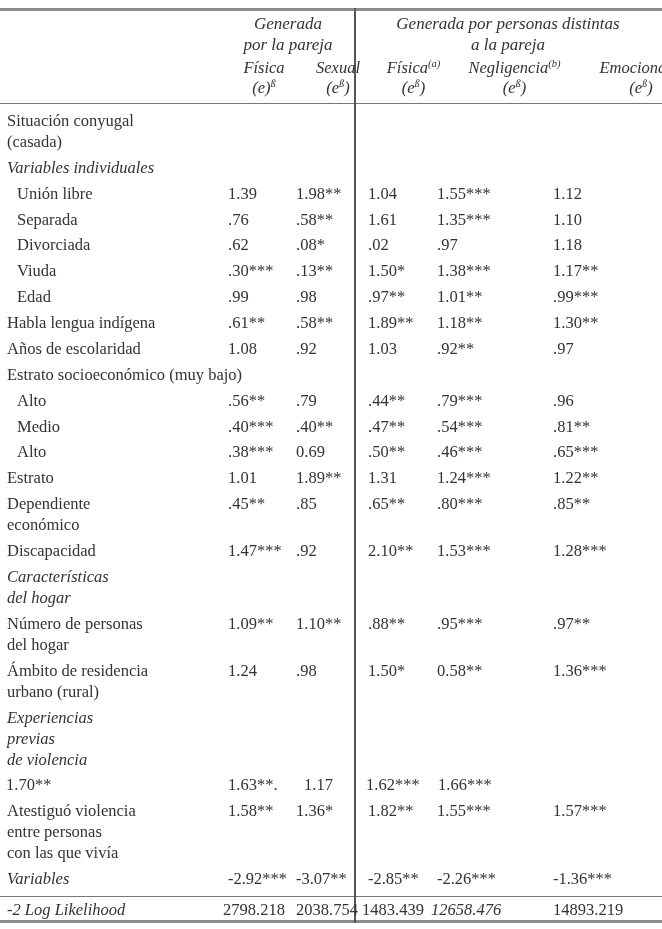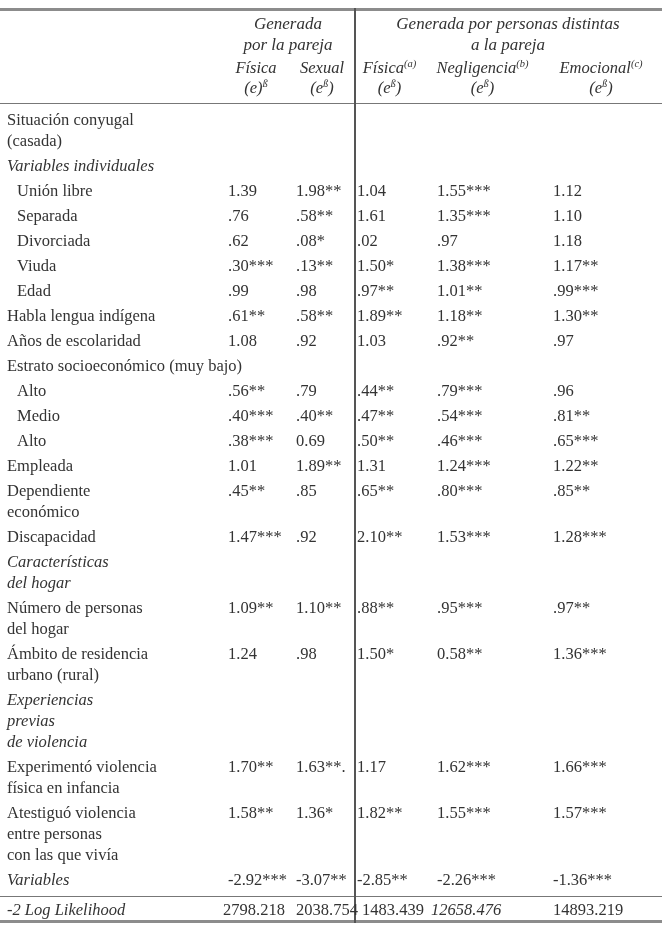--- a/index.html
+++ b/index.html
@@ -31,36 +31,37 @@
   }
   .header { position: absolute; top: 11px; left: 0; width: 606px; }
   .group-titles { display: grid; grid-template-columns: 222px 132px 308px; }
   .group-title {
     font-style: italic; text-align: center;
     white-space: pre-line; line-height: 21px; font-size: 17px; padding-top: 2px;
   }
   .col-heads {
     display: grid; grid-template-columns: 222px 68px 64px 71px 115px 122px;
     margin-top: 3px;
+    gap: 8px;
   }
   .colhead { font-style: italic; text-align: center; line-height: 20px; }
   sup { font-size: 10.5px; line-height: 0; }
   .body-rows {
     position: absolute; top: 105px; left: 0; width: 662px; height: 789px;
     display: flex; flex-direction: column; justify-content: space-evenly;
   }
   .row { display: grid; grid-template-columns: 222px 68px 64px 71px 115px 122px; line-height: 21px; }
   .cell { overflow: visible; }
   .label { padding-left: 7px; white-space: pre; }
   .row.indent .label { padding-left: 17px; }
   .row.section .label { font-style: italic; }
   .val { white-space: nowrap; }
   .val.c1 { padding-left: 6px; }
   .val.c2 { padding-left: 6px; }
-  .val.c3 { padding-left: 3px; }
+  .val.c3 { padding-left: 14px; }
   .val.c4 { padding-left: 12px; }
   .val.c5 { padding-left: 13px; }
   .ll-row {
     position: absolute; top: 899px; left: 0; width: 538px;
     display: grid; grid-template-columns: 222px 68px 64px 71px 115px 122px; line-height: 21px;
   }
   .ll-row .label { font-style: italic; }
   .ll-row .val.c1 { padding-left: 1px; }
   .ll-row .val.c3 { padding-left: 8px; }
   .ll-row .val.c4 { padding-left: 6px; font-style: italic; }
@@ -211,21 +212,21 @@
       </div>
       <div class="row indent">
         <div class="cell label">Alto</div>
         <div class="cell val c1">.38***</div>
         <div class="cell val c2">0.69</div>
         <div class="cell val c3">.50**</div>
         <div class="cell val c4">.46***</div>
         <div class="cell val c5">.65***</div>
       </div>
       <div class="row normal">
-        <div class="cell label">Empleada</div>
+        <div class="cell label">Estrato</div>
         <div class="cell val c1">1.01</div>
         <div class="cell val c2">1.89**</div>
         <div class="cell val c3">1.31</div>
         <div class="cell val c4">1.24***</div>
         <div class="cell val c5">1.22**</div>
       </div>
       <div class="row normal">
         <div class="cell label">Dependiente
 económico</div>
         <div class="cell val c1">.45**</div>
@@ -273,22 +274,20 @@
         <div class="cell label">Experiencias
 previas
 de violencia</div>
         <div class="cell val c1"></div>
         <div class="cell val c2"></div>
         <div class="cell val c3"></div>
         <div class="cell val c4"></div>
         <div class="cell val c5"></div>
       </div>
       <div class="row normal">
-        <div class="cell label">Experimentó violencia
-física en infancia</div>
         <div class="cell val c1">1.70**</div>
         <div class="cell val c2">1.63**.</div>
         <div class="cell val c3">1.17</div>
         <div class="cell val c4">1.62***</div>
         <div class="cell val c5">1.66***</div>
       </div>
       <div class="row normal">
         <div class="cell label">Atestiguó violencia
 entre personas
 con las que vivía</div>

